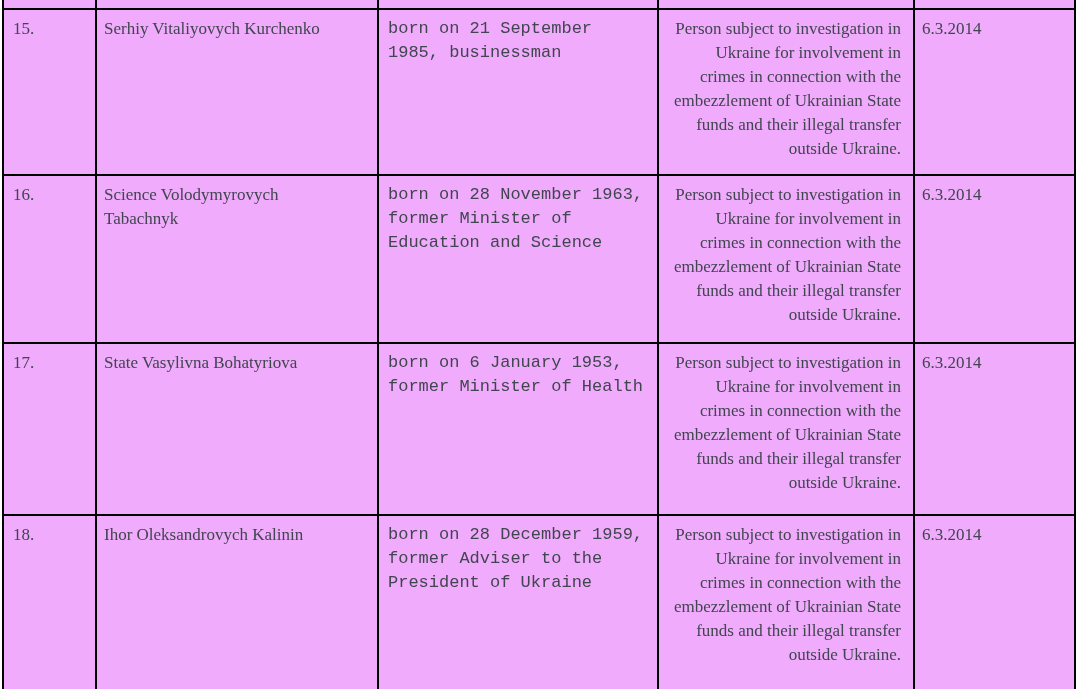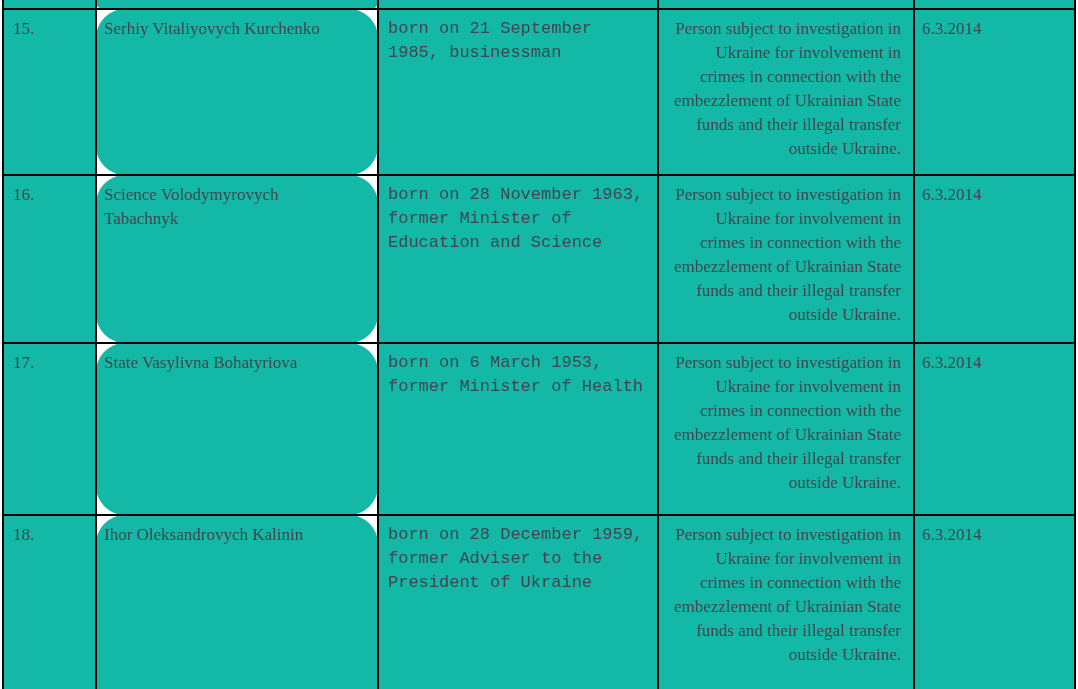--- a/index.html
+++ b/index.html
@@ -25,25 +25,25 @@
     border-collapse: collapse;
     table-layout: fixed;
     font-family: "Liberation Serif", "DejaVu Serif", serif;
     font-size: 17px;
     line-height: 24px;
     color: #41454f;
   }
   table.doc-table td {
     border: 2px solid #000000;
     vertical-align: top;
-    background: #14b8a6;
+    background: #f0abfc;
     overflow: hidden;
   }
   td.c-num     { padding: 7px 6px 6px 9px; }
-  td.c-name    { padding: 7px 26px 6px 7px; border-radius: 29px; }
+  td.c-name    { padding: 7px 26px 6px 7px; }
   td.c-info    { padding: 7px 4px 6px 9px; font-family: Liberation Mono, monospace; }
   td.c-reasons { padding: 7px 12px 6px 8px; text-align: right; }
   td.c-date    { padding: 7px 6px 6px 7px; }
   tr.prev-row td { padding: 0; }
 </style>
 </head>
 <body>
 
 <div id="viewport">
   <table class="doc-table">
@@ -76,21 +76,21 @@
         <td class="c-num">16.</td>
         <td class="c-name">Science Volodymyrovych Tabachnyk</td>
         <td class="c-info">born on 28 November 1963, former Minister of Education and Science</td>
         <td class="c-reasons">Person subject to investigation in Ukraine for involvement in crimes in connection with the embezzlement of Ukrainian State funds and their illegal transfer outside Ukraine.</td>
         <td class="c-date">6.3.2014</td>
       </tr>
 
       <tr style="height:172px">
         <td class="c-num">17.</td>
         <td class="c-name">State Vasylivna Bohatyriova</td>
-        <td class="c-info">born on 6 March 1953, former Minister of Health</td>
+        <td class="c-info">born on 6 January 1953, former Minister of Health</td>
         <td class="c-reasons">Person subject to investigation in Ukraine for involvement in crimes in connection with the embezzlement of Ukrainian State funds and their illegal transfer outside Ukraine.</td>
         <td class="c-date">6.3.2014</td>
       </tr>
 
       <tr style="height:210px">
         <td class="c-num">18.</td>
         <td class="c-name">Ihor Oleksandrovych Kalinin</td>
         <td class="c-info">born on 28 December 1959, former Adviser to the President of Ukraine</td>
         <td class="c-reasons">Person subject to investigation in Ukraine for involvement in crimes in connection with the embezzlement of Ukrainian State funds and their illegal transfer outside Ukraine.</td>
         <td class="c-date">6.3.2014</td>

